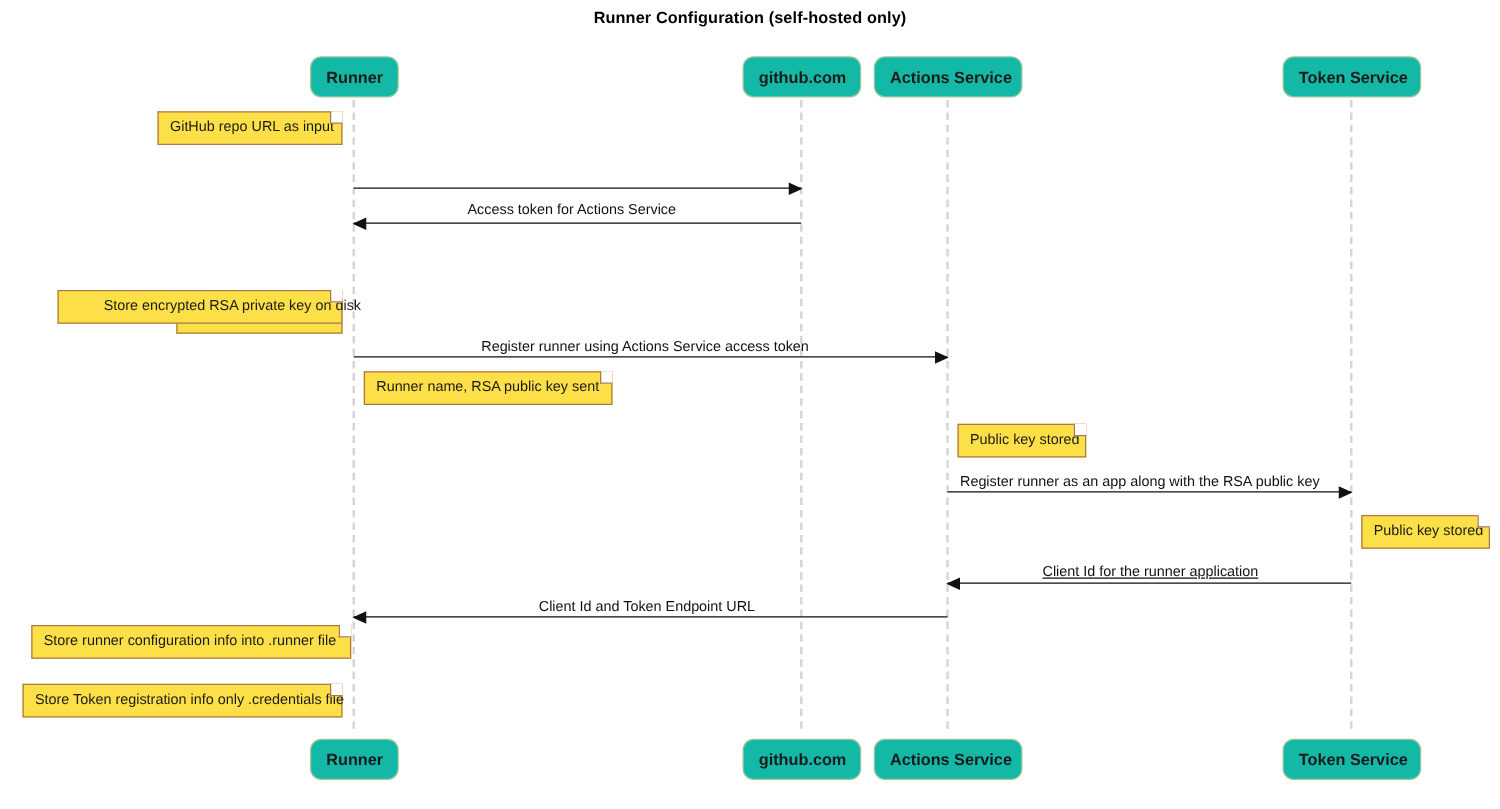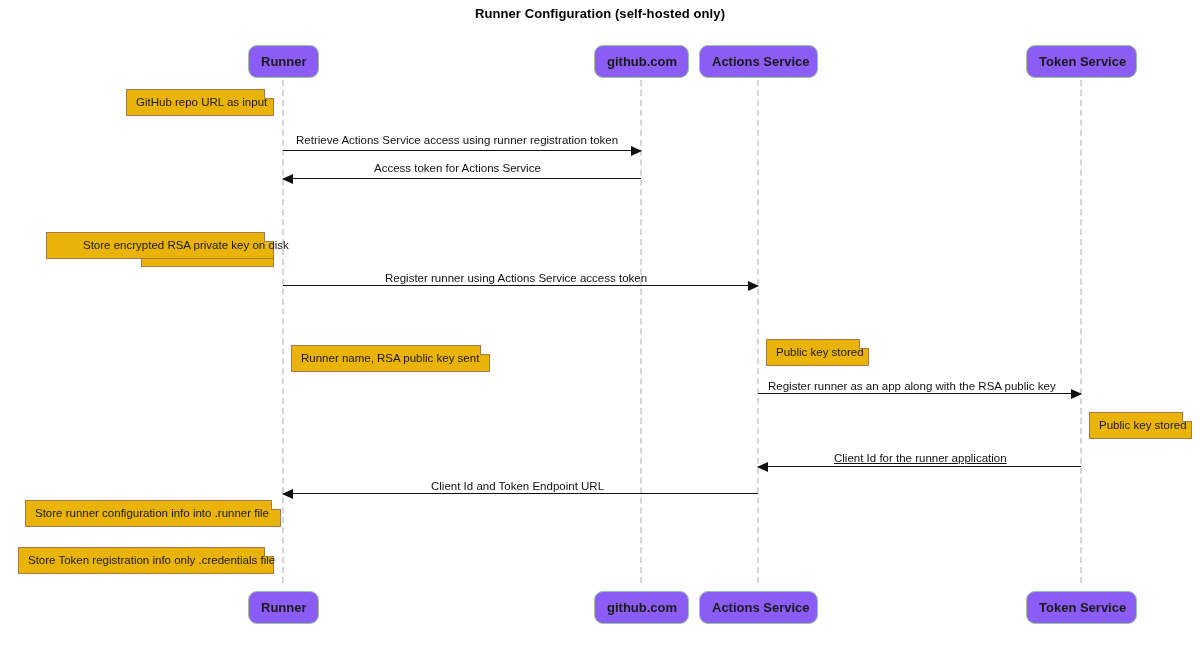--- a/index.html
+++ b/index.html
@@ -39,38 +39,38 @@
     width: 0;
     border-left: 2px dashed #d6d6d6;
     top: 80px;
     height: 503px;
   }
 
   
   .participant {
     position: absolute;
     box-sizing: border-box;
-    background: #8b5cf6;
+    background: #14b8a6;
     border: 1px solid #9ac79a;
     border-radius: 9px;
     height: 33px;
     line-height: 31px;
     text-align: center;
     font-size: 13px;
     font-weight: bold;
     color: #1a1a1a;
     white-space: nowrap;
     padding: 0 12px;
   }
 
   
   .note {
     position: absolute;
     box-sizing: border-box;
-    background: #eab308;
+    background: #fde047;
     border: 1px solid #a9794a;
     height: 27px;
     line-height: 25px;
     font-size: 11.5px;
     color: #1a1a1a;
     white-space: nowrap;
     padding: 0 9px;
   }
   .note::after {
     
@@ -133,30 +133,29 @@
   <div class="participant" style="left:1026px; top:45px; width:111px;">Token Service</div>
 
   <div class="participant" style="left:248px;  top:591px; width:71px;">Runner</div>
   <div class="participant" style="left:594px;  top:591px; width:95px;">github.com</div>
   <div class="participant" style="left:699px;  top:591px; width:119px;">Actions Service</div>
   <div class="participant" style="left:1026px; top:591px; width:111px;">Token Service</div>
 
   <div class="note" style="left:126px; top:89px;  width:148px;">GitHub repo URL as input</div>
   <div class="note" style="left:141px; top:192px; width:133px;margin-top:48px;">Generate RSA key pair</div>
   <div class="note" style="left:46px;  top:232px; width:228px;padding-left:36px;">Store encrypted RSA private key on disk</div>
-  <div class="note" style="left:291px; top:297px; width:199px;margin-top:48px;">Runner name, RSA public key sent</div>
+  <div class="note" style="left:291px; top:297px; width:199px;">Runner name, RSA public key sent</div>
   <div class="note" style="left:766px; top:339px; width:103px;">Public key stored</div>
   <div class="note" style="left:1089px; top:412px; width:103px;">Public key stored</div>
   <div class="note" style="left:25px;  top:500px; width:256px;">Store runner configuration info into .runner file</div>
   <div class="note" style="left:18px; top:547px; width:256px;">Store Token registration info only .credentials file</div>
 
   <div class="msg to-right" style="left:283px; top:150px; width:358px;">
     <span class="arrowhead"></span>
   </div>
-  <div class="msg-label" style="left:296px; top:134px;">Retrieve Actions Service access using runner registration token</div>
 
   <div class="msg to-left" style="left:283px; top:178px; width:358px;">
     <span class="arrowhead"></span>
   </div>
   <div class="msg-label" style="left:374px; top:162px;">Access token for Actions Service</div>
 
   <div class="msg to-right" style="left:283px; top:285px; width:475px;">
     <span class="arrowhead"></span>
   </div>
   <div class="msg-label" style="left:385px; top:272px;">Register runner using Actions Service access token</div>

